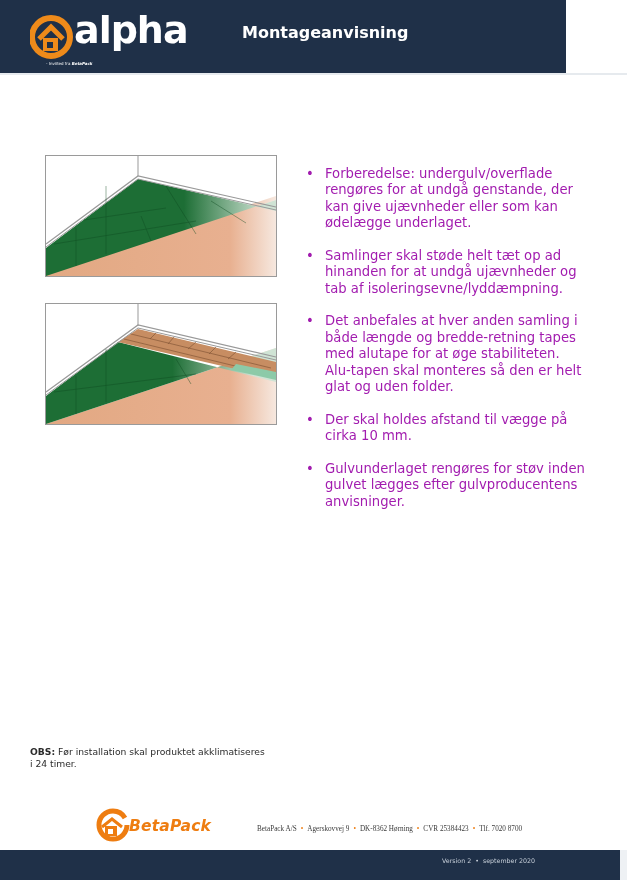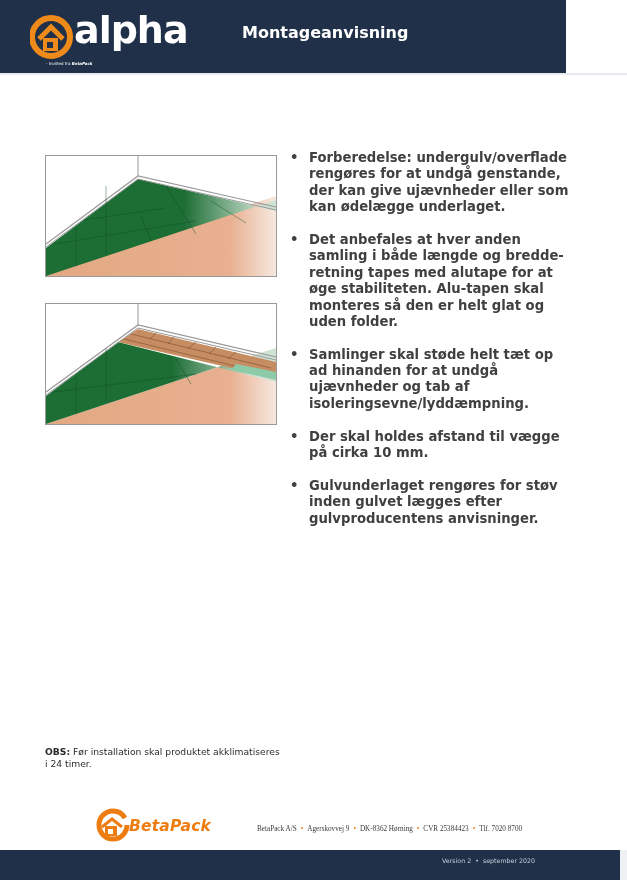--- a/index.html
+++ b/index.html
@@ -21,27 +21,27 @@
     .logo-tag b { font-style: italic; }
     .title {
       position: absolute; left: 242px; top: 22px; color: #fff; font-weight: bold; font-size: 16px; line-height: 21px;
       font-family: "DejaVu Sans", sans-serif;
     }
     .illus { position: absolute; left: 45px; width: 230px; border: 1px solid #9a9a9a; overflow: hidden; background: #fff; }
     .illus1 { top: 155px; height: 120px; }
     .illus2 { top: 303px; height: 120px; }
     .illus svg { display: block; }
     .bullets {
-      position: absolute; left: 288px; top: 150px; width: 285px; margin: 0; padding: 0; list-style: none;
-      font-family: "DejaVu Sans", sans-serif; font-size: 13.2px; line-height: 16.4px; color: #404040; font-weight: bold;
+      position: absolute; left: 288px; top: 150px; width: 285px; margin: 16px; padding: 0; list-style: none;
+      font-family: "DejaVu Sans", sans-serif; font-size: 13.2px; line-height: 16.4px; color: #a21caf;
     }
     .bullets li { position: relative; padding-left: 21px; margin-bottom: 16.3px; }
     .bullets li::before { content: "•"; position: absolute; left: 2px; top: 0; }
     .obs {
-      position: absolute; left: 45px; top: 746px; width: 240px; font-size: 9.2px; line-height: 12px; color: #2b2b2b;
+      position: absolute; left: 30px; top: 746px; width: 240px; font-size: 9.2px; line-height: 12px; color: #2b2b2b;
     }
     .obs b { font-weight: bold; }
     .bp-logo { position: absolute; left: 96px; top: 808px; width: 140px; height: 34px; }
     .bp-word {
       position: absolute; left: 33px; top: 9px; color: #ee7d11; font-weight: bold; font-style: italic; font-size: 15.5px;
       font-family: "DejaVu Sans", sans-serif; letter-spacing: 0.2px;
     }
     .company {
       position: absolute; left: 257px; top: 825px; font-size: 7.2px; color: #3a3a3a; white-space: nowrap;
       font-family: Liberation Serif, serif;
@@ -142,22 +142,22 @@
       <line x1="8" y1="88" x2="150" y2="70"></line>
       <line x1="60" y1="45" x2="60" y2="98"></line>
       <line x1="130" y1="55" x2="145" y2="80"></line>
       <line x1="30" y1="72" x2="30" y2="110"></line>
     </g>
   </svg>
 </div>
 
 <ul class="bullets">
   <li>Forberedelse: undergulv/overflade rengø­res for at undgå genstande, der kan give ujævnheder eller som kan ødelægge un­derlaget.</li>
+  <li>Samlinger skal støde helt tæt op ad hin­anden for at undgå ujævnheder og tab af isoleringsevne/lyddæmpning.</li>
   <li>Det anbefales at hver anden samling i både længde og bredde-retning tapes med alutape for at øge stabiliteten. Alu-tapen skal monteres så den er helt glat og uden folder.</li>
-  <li>Samlinger skal støde helt tæt op ad hin­anden for at undgå ujævnheder og tab af isoleringsevne/lyddæmpning.</li>
   <li>Der skal holdes afstand til vægge på cirka 10 mm.</li>
   <li>Gulvunderlaget rengøres for støv inden gulvet lægges efter gulvproducentens anvisninger.</li>
 </ul>
 
 <div class="obs"><b>OBS:</b><span> Før installation skal produktet akklimatiseres i 24 timer.</span></div>
 
 <div class="bp-logo">
   <svg width="34" height="34" viewBox="0 0 34 34" style="position:absolute;left:0;top:0;">
     <path d="M17 3 A14 14 0 1 0 31 17" fill="none" stroke="#ee7d11" stroke-width="5"></path>
     <path d="M17 3 A14 14 0 0 1 29 10" fill="none" stroke="#ee7d11" stroke-width="5"></path>

